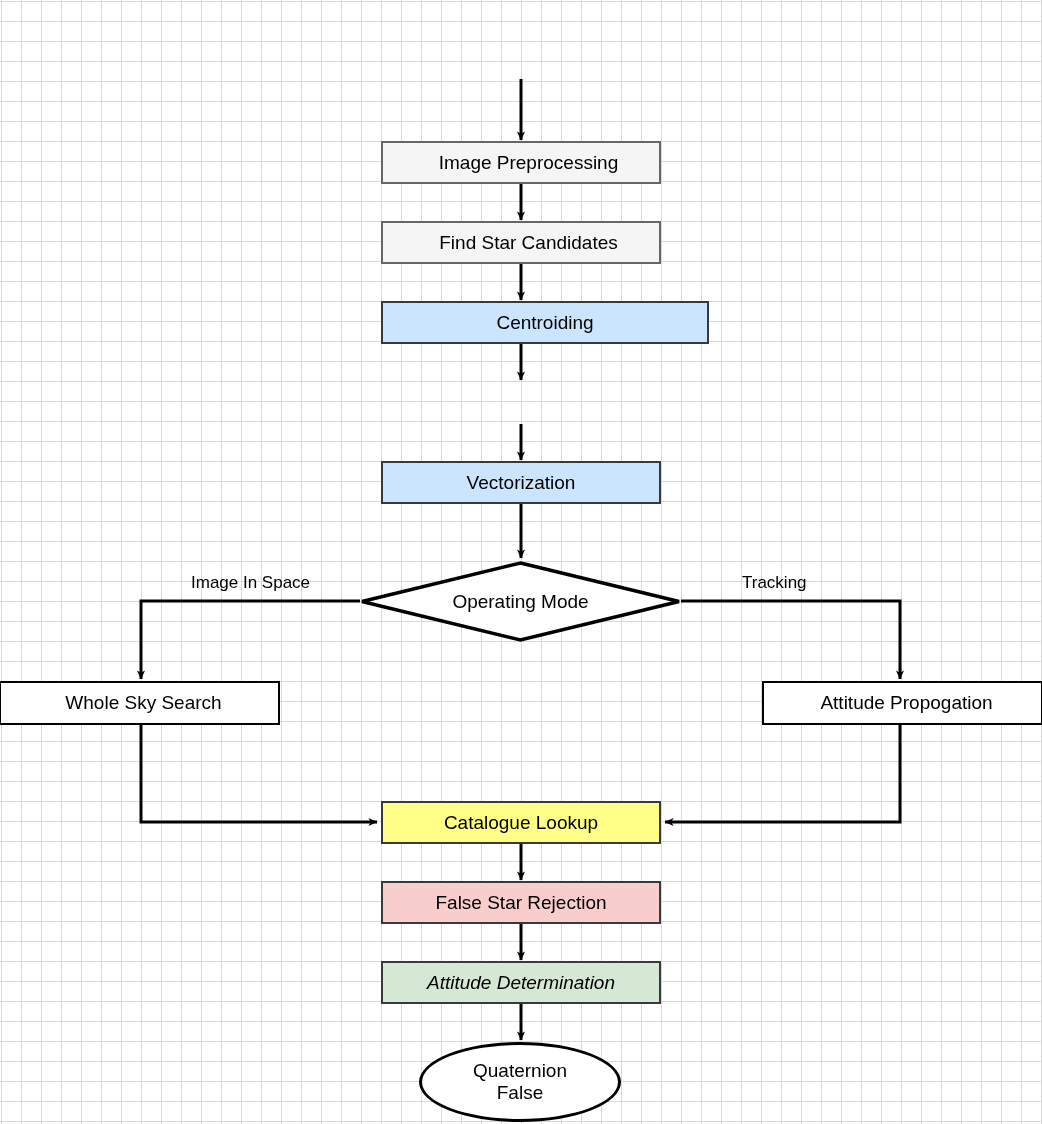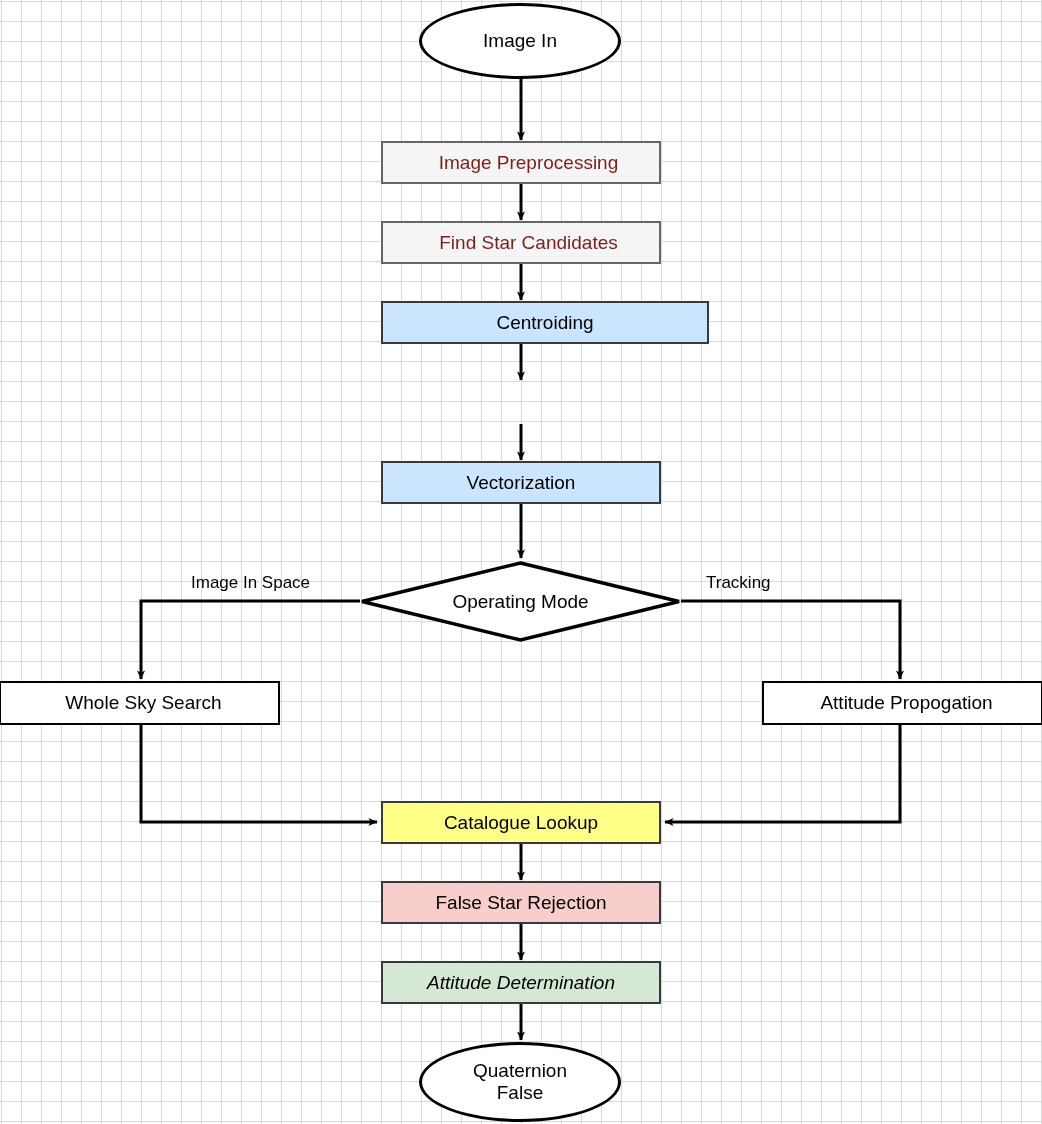--- a/index.html
+++ b/index.html
@@ -35,21 +35,21 @@
     color: #000000;
     z-index: 5;
   }
   .rect {
     border: 2px solid #36393d;
     background: #ffffff;
   }
   .rect.gray {
     background: #f5f5f5;
     border-color: #666666;
-    color: #7f1d1d;
+    color: #000000;
     padding-left: 15px;
   }
   .rect.blue   { background: #cce5ff; }
   .rect.yellow { background: #ffff88; }
   .rect.pink   { background: #f8cecc; }
   .rect.green  { background: #d5e8d4; font-style: italic; }
   .rect.plain  { background: #ffffff; border-color: #000000; padding-left: 8px; }
   .terminator {
     border: 3px solid #000000;
     background: #ffffff;
@@ -94,23 +94,20 @@
       <path d="M360,601 L141,601 L141,679"></path>
       <path d="M681,601 L900,601 L900,679"></path>
       <path d="M141,725 L141,822 L377,822"></path>
       <path d="M900,725 L900,822 L665,822"></path>
       <path d="M521,844 L521,880"></path>
       <path d="M521,924 L521,960"></path>
       <path d="M521,1004 L521,1040"></path>
     </g>
   </svg>
 
-  <div class="node terminator" style="left:419px; top:3px; width:202px; height:76px;">
-    <span>Image In</span>
-  </div>
 
   <div class="node rect gray" style="left:381px; top:141px; width:280px; height:43px;">
     <span>Image Preprocessing</span>
   </div>
 
   <div class="node rect gray" style="left:381px; top:221px; width:280px; height:43px;">
     <span>Find Star Candidates</span>
   </div>
 
   <div class="node rect blue" style="left:381px; top:301px; width:328px; height:43px;">
@@ -126,21 +123,21 @@
     <svg width="321" height="81" viewBox="0 0 321 81" xmlns="http://www.w3.org/2000/svg" style="position:absolute; left:0; top:0;">
       <polygon points="160.5,2 319,40.5 160.5,79 2,40.5" fill="#ffffff" stroke="#000000" stroke-width="3.5"></polygon>
     </svg>
     <span style="position:relative;">Operating Mode</span>
   </div>
 
   <div class="edge-label" style="left:191px; top:573px;">
     <span>Image In Space</span>
   </div>
 
-  <div class="edge-label" style="left:706px; top:573px;text-align:right;">
+  <div class="edge-label" style="left:742px; top:573px;text-align:right;">
     <span>Tracking</span>
   </div>
 
   <div class="node rect plain" style="left:-1px; top:681px; width:281px; height:44px;">
     <span>Whole Sky Search</span>
   </div>
 
   <div class="node rect yellow" style="left:381px; top:801px; width:280px; height:43px;">
     <span>Catalogue Lookup</span>
   </div>

